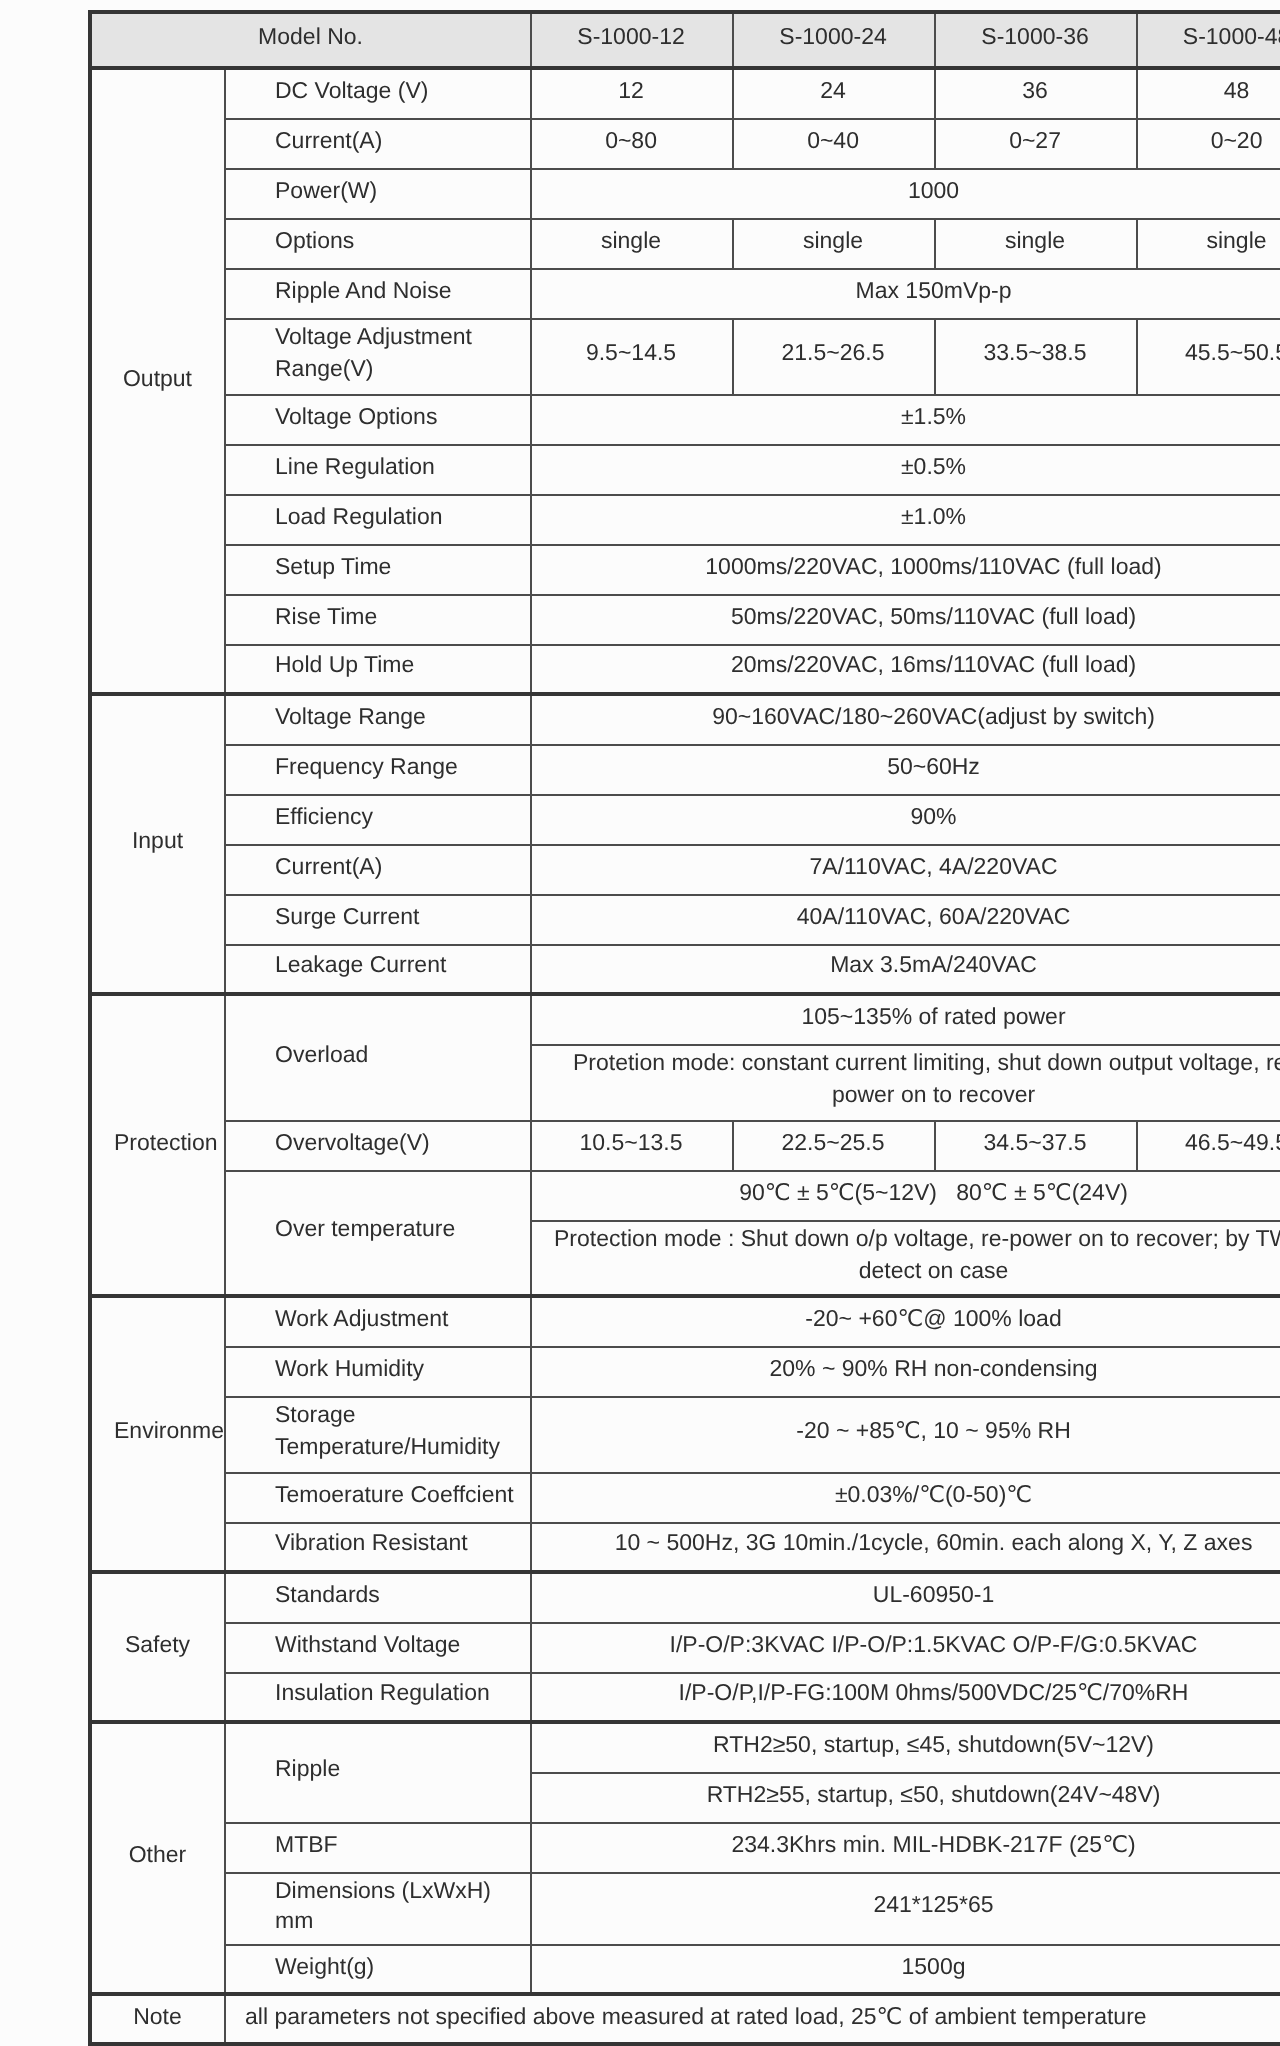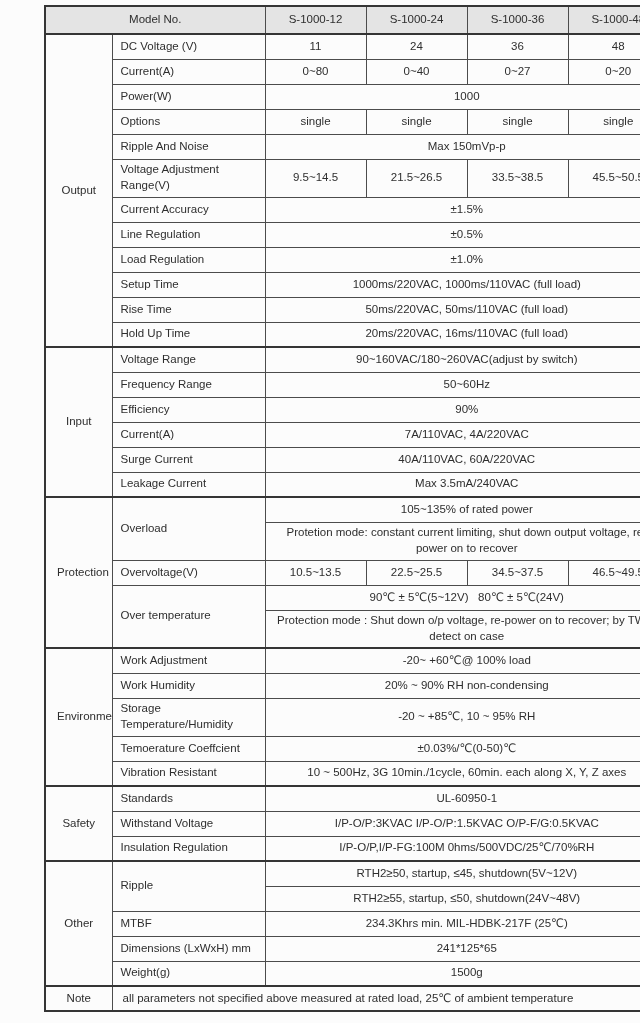--- a/index.html
+++ b/index.html
@@ -21,21 +21,21 @@
     padding:2px 6px;
     vertical-align:middle;
     line-height:1.35;
     overflow:hidden;
     font-weight:normal;
   }
   tr{height:25px;}
   tr.tall{height:38px;}
   tr.hdr th{background:#e4e4e4;text-align:center;height:22px;}
   td.sec{text-align:center;padding:0 11px;}
-  td.lbl{text-align:left;padding-left:8px;}
+  td.lbl{text-align:left;padding-left:25px;}
   td.val{text-align:center;}
   td.val-left{text-align:left;padding-left:10px;}
   tr.sec-start td, tr.sec-start th{border-top:2px solid #353535;}
   td.pre{white-space:pre-wrap;}
 </style>
 </head>
 <body>
 
 <div class="page">
   <table class="spec">
@@ -53,21 +53,21 @@
       <th colspan="2">Model No.</th>
       <th>S-1000-12</th>
       <th>S-1000-24</th>
       <th>S-1000-36</th>
       <th>S-1000-48</th>
     </tr>
 
     <tr class="sec-start">
       <td class="sec" rowspan="12">Output</td>
       <td class="lbl">DC Voltage (V)</td>
-      <td class="val">11</td>
+      <td class="val">12</td>
       <td class="val">24</td>
       <td class="val">36</td>
       <td class="val">48</td>
     </tr>
     <tr>
       <td class="lbl">Current(A)</td>
       <td class="val">0~80</td>
       <td class="val">0~40</td>
       <td class="val">0~27</td>
       <td class="val">0~20</td>
@@ -88,21 +88,21 @@
       <td class="val" colspan="4">Max 150mVp-p</td>
     </tr>
     <tr class="tall">
       <td class="lbl">Voltage Adjustment Range(V)</td>
       <td class="val">9.5~14.5</td>
       <td class="val">21.5~26.5</td>
       <td class="val">33.5~38.5</td>
       <td class="val">45.5~50.5</td>
     </tr>
     <tr>
-      <td class="lbl">Current Accuracy</td>
+      <td class="lbl">Voltage Options</td>
       <td class="val" colspan="4">±1.5%</td>
     </tr>
     <tr>
       <td class="lbl">Line Regulation</td>
       <td class="val" colspan="4">±0.5%</td>
     </tr>
     <tr>
       <td class="lbl">Load Regulation</td>
       <td class="val" colspan="4">±1.0%</td>
     </tr>

